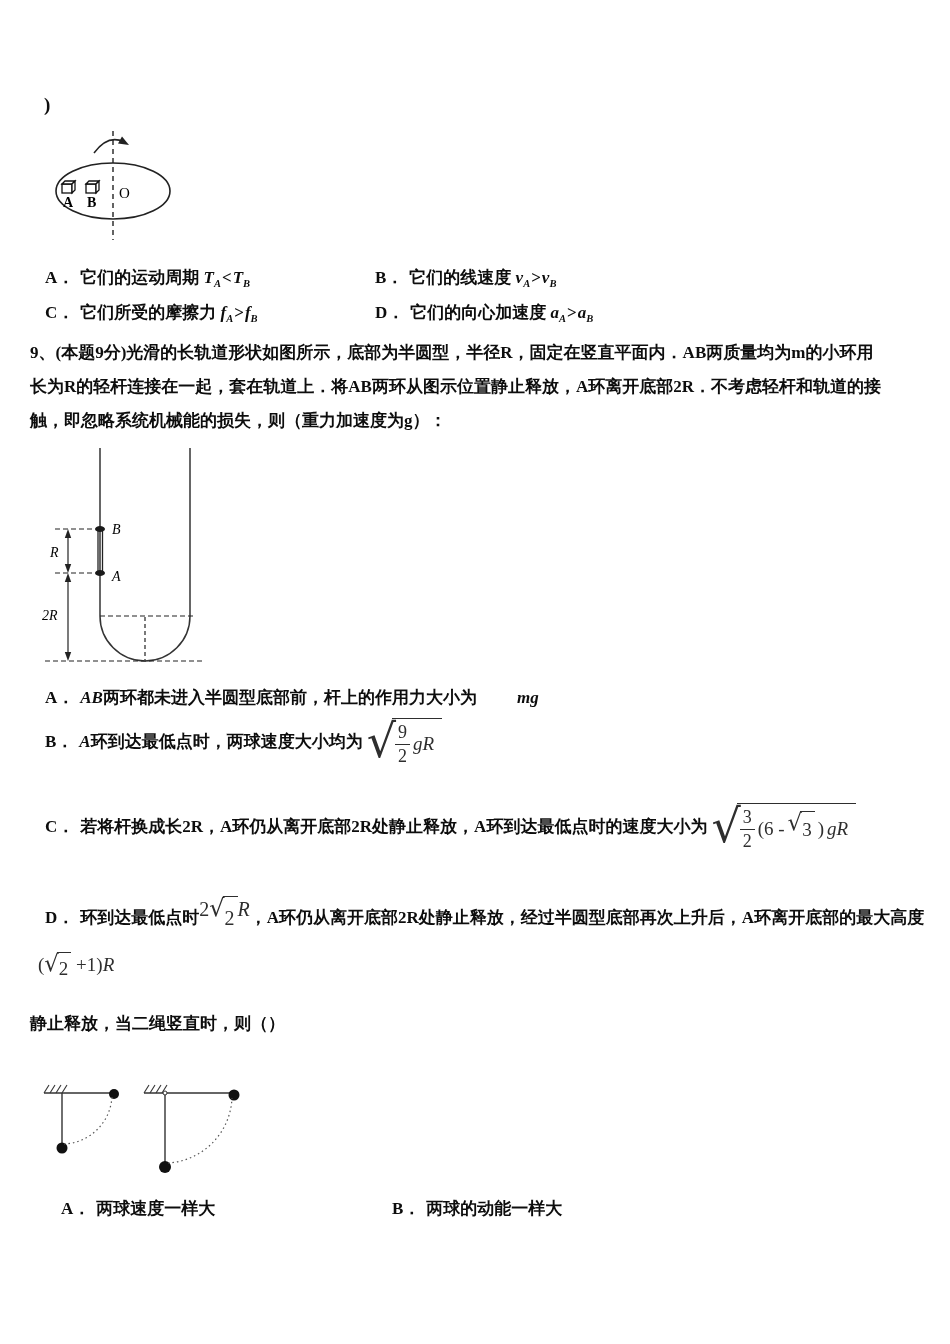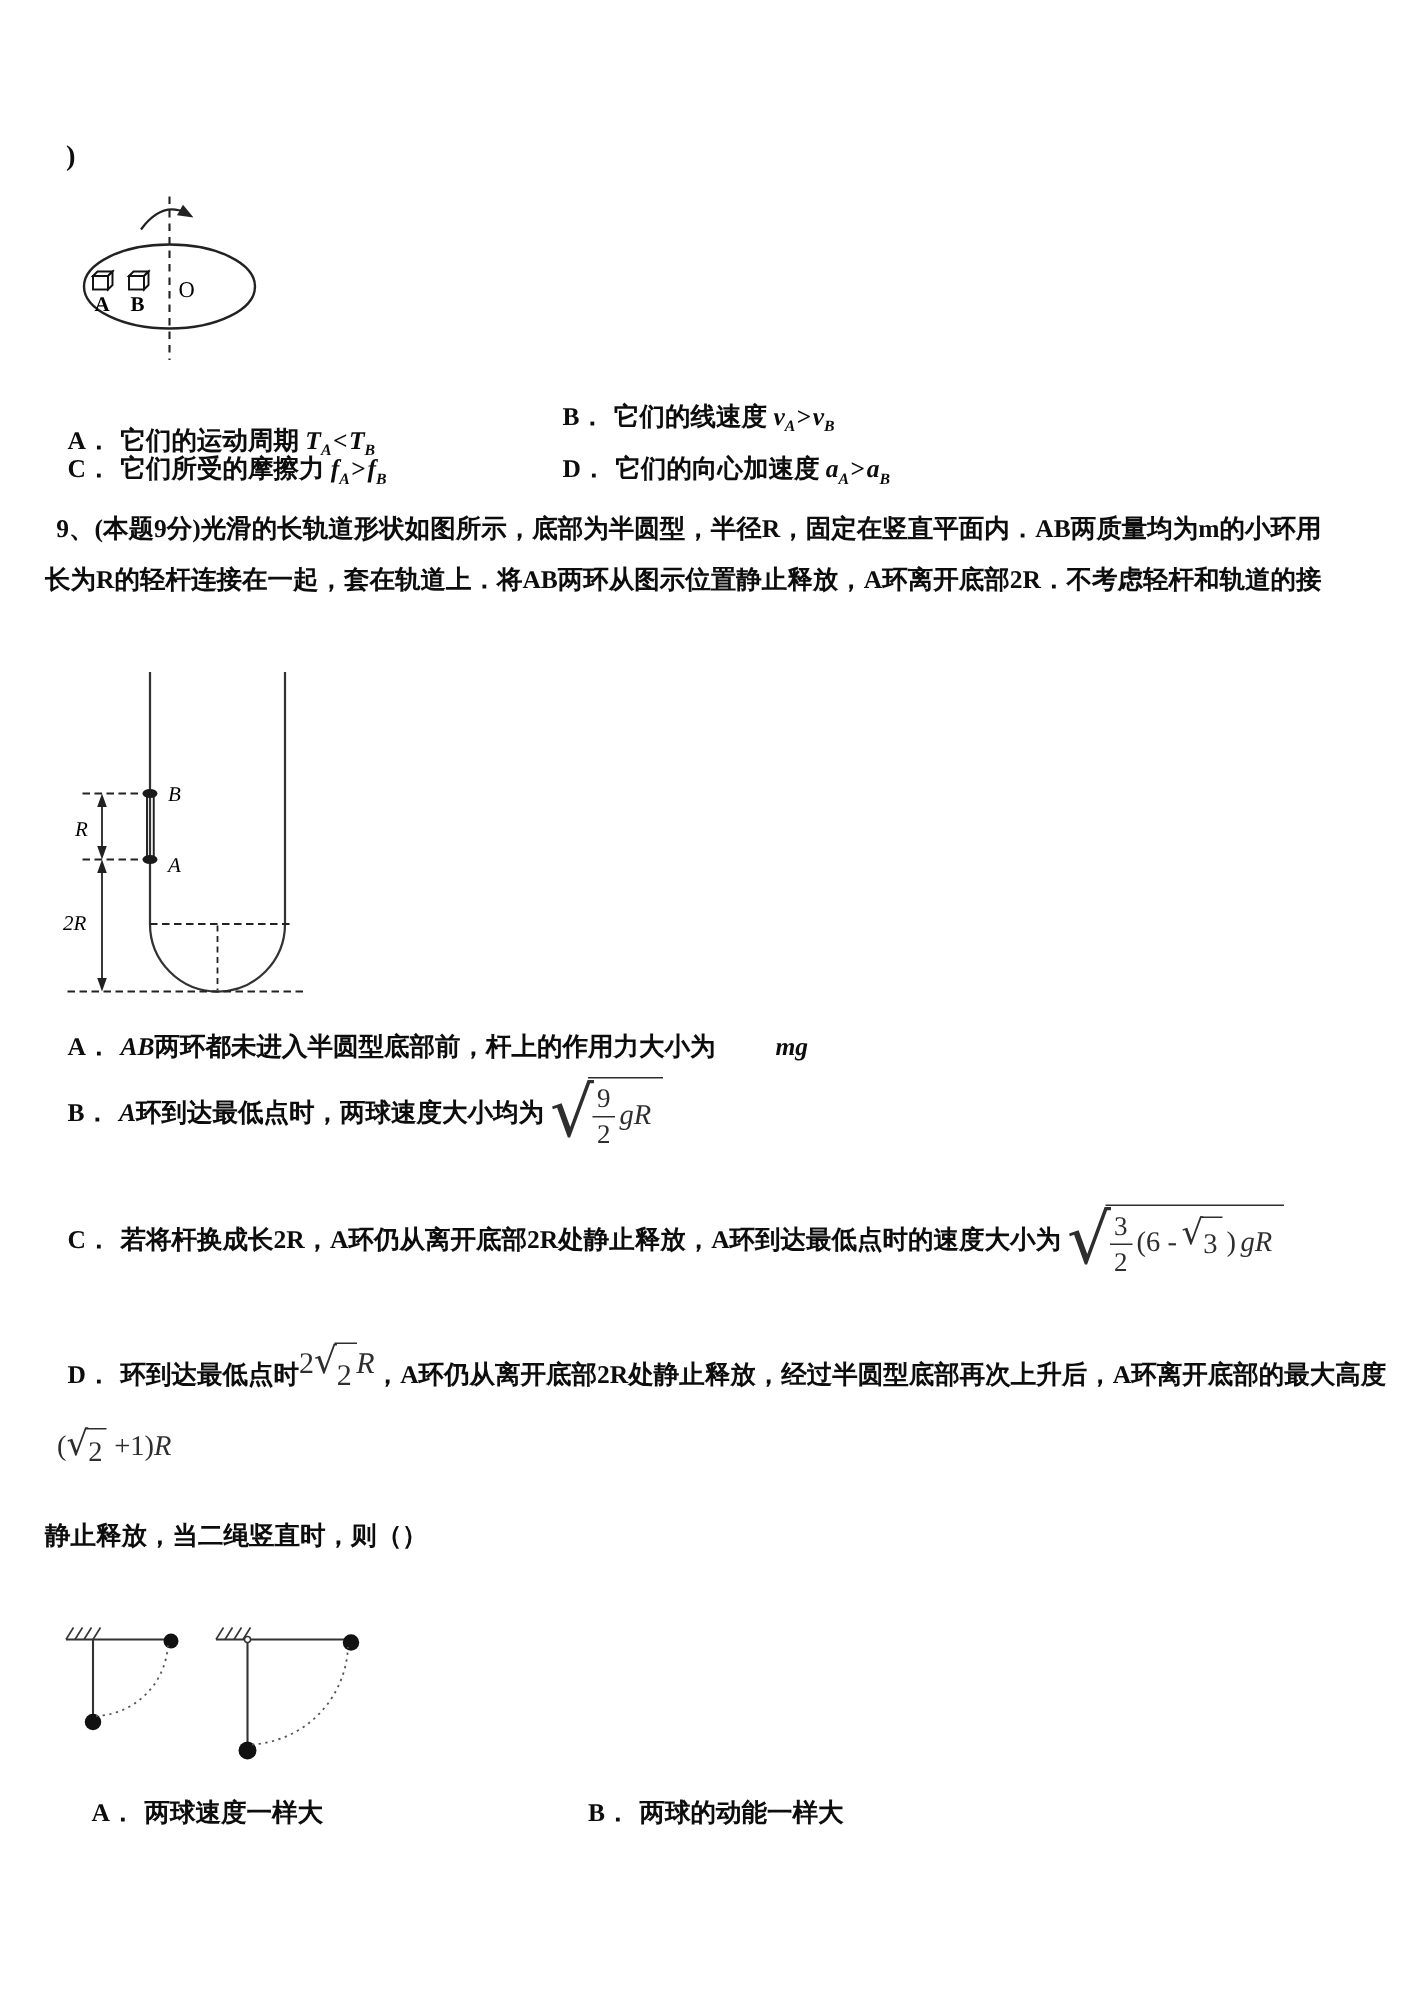--- a/index.html
+++ b/index.html
@@ -57,40 +57,41 @@
     <g>
       <rect x="36" y="58" width="10" height="9" fill="#fff" stroke="#111" stroke-width="1.3"></rect>
       <polygon points="36,58 39,55 49,55 46,58" fill="#fff" stroke="#111" stroke-width="1.3"></polygon>
       <polygon points="46,58 49,55 49,64 46,67" fill="#fff" stroke="#111" stroke-width="1.3"></polygon>
     </g>
     <text x="13" y="81" font-size="14" font-weight="bold">A</text>
     <text x="37" y="81" font-size="14" font-weight="bold">B</text>
     <text x="69" y="72" font-size="15">O</text>
   </svg>
 
-  <div class="abs cn" style="left:45px;top:261px;margin-top:16px;">
+  <div class="abs cn" style="left:45px;top:261px;">
     <span class="lbl">A．</span><span>它们的运动周期</span>
     <span class="m"><span>T</span><sub>A</sub></span><span class="rel">&lt;</span><span class="m"><span>T</span><sub>B</sub></span>
   </div>
   <div class="abs cn" style="left:375px;top:261px;text-align:center;">
     <span class="lbl">B．</span><span>它们的线速度</span>
     <span class="m"><span>v</span><sub>A</sub></span><span class="rel">&gt;</span><span class="m"><span>v</span><sub>B</sub></span>
   </div>
   <div class="abs cn" style="left:375px;top:296px;">
     <span class="lbl">D．</span><span>它们的向心加速度</span>
     <span class="m"><span>a</span><sub>A</sub></span><span class="rel">&gt;</span><span class="m"><span>a</span><sub>B</sub></span>
   </div>
   <div class="abs cn" style="left:45px;top:296px;">
     <span class="lbl">C．</span><span>它们所受的摩擦力</span>
     <span class="m"><span>f</span><sub>A</sub></span><span class="rel">&gt;</span><span class="m"><span>f</span><sub>B</sub></span>
   </div>
 
-  <div class="abs cn qtext" style="left:30px;top:336px;text-align:right;">
+  <div class="abs cn qtext" style="left:30px;top:336px;">
     <div>9、(本题9分)光滑的长轨道形状如图所示，底部为半圆型，半径R，固定在竖直平面内．AB两质量均为m的小环用</div>
     <div>长为R的轻杆连接在一起，套在轨道上．将AB两环从图示位置静止释放，A环离开底部2R．不考虑轻杆和轨道的接</div>
+    <div>触，即忽略系统机械能的损失，则（重力加速度为g）：</div>
   </div>
 
   <svg class="abs" style="left:40px;top:446px;" width="170" height="224" viewBox="0 0 170 224">
     <line x1="60" y1="2" x2="60" y2="170" stroke="#333" stroke-width="1.5"></line>
     <line x1="150" y1="2" x2="150" y2="170" stroke="#333" stroke-width="1.5"></line>
     <path d="M60,170 A45,45 0 0 0 150,170" fill="none" stroke="#333" stroke-width="1.5"></path>
 
     <line x1="58" y1="85" x2="58" y2="125" stroke="#222" stroke-width="1.3"></line>
     <line x1="62.5" y1="85" x2="62.5" y2="125" stroke="#222" stroke-width="1.3"></line>
     <ellipse cx="60" cy="83" rx="5" ry="3" fill="#1a1a1a"></ellipse>

